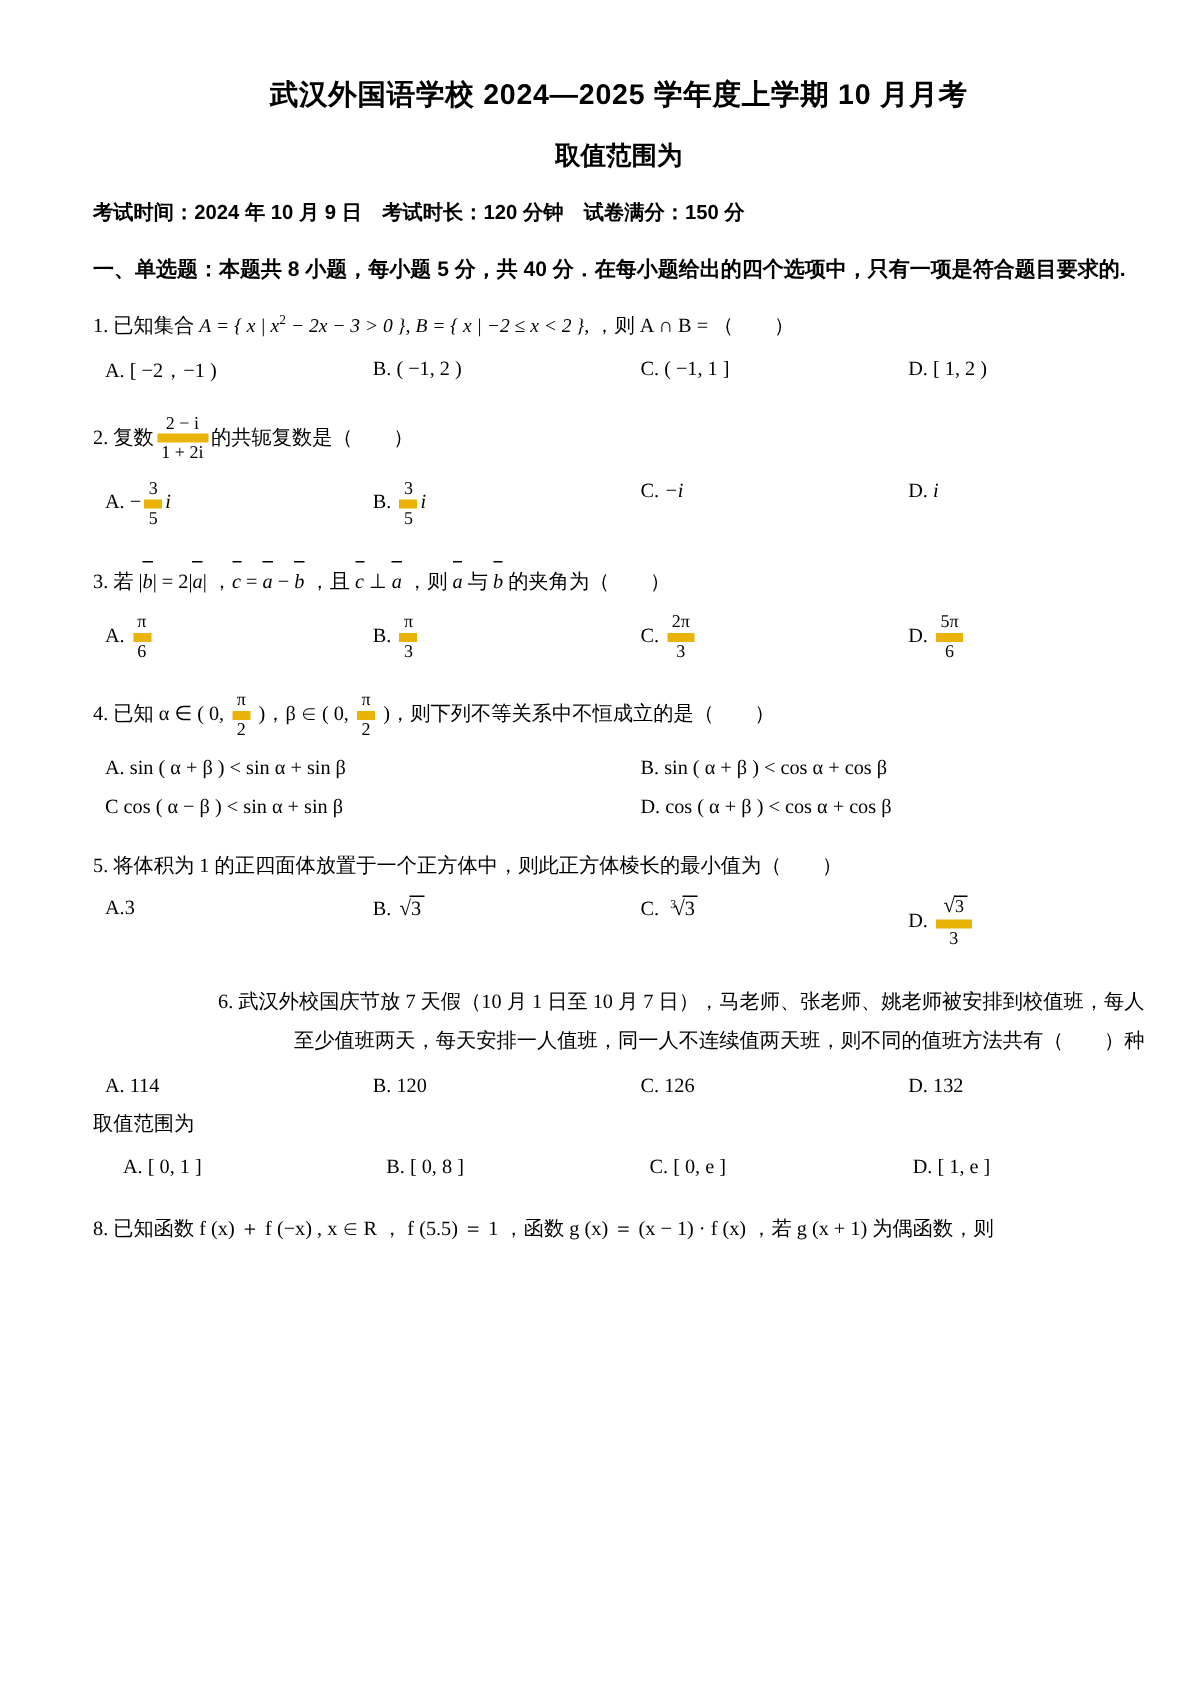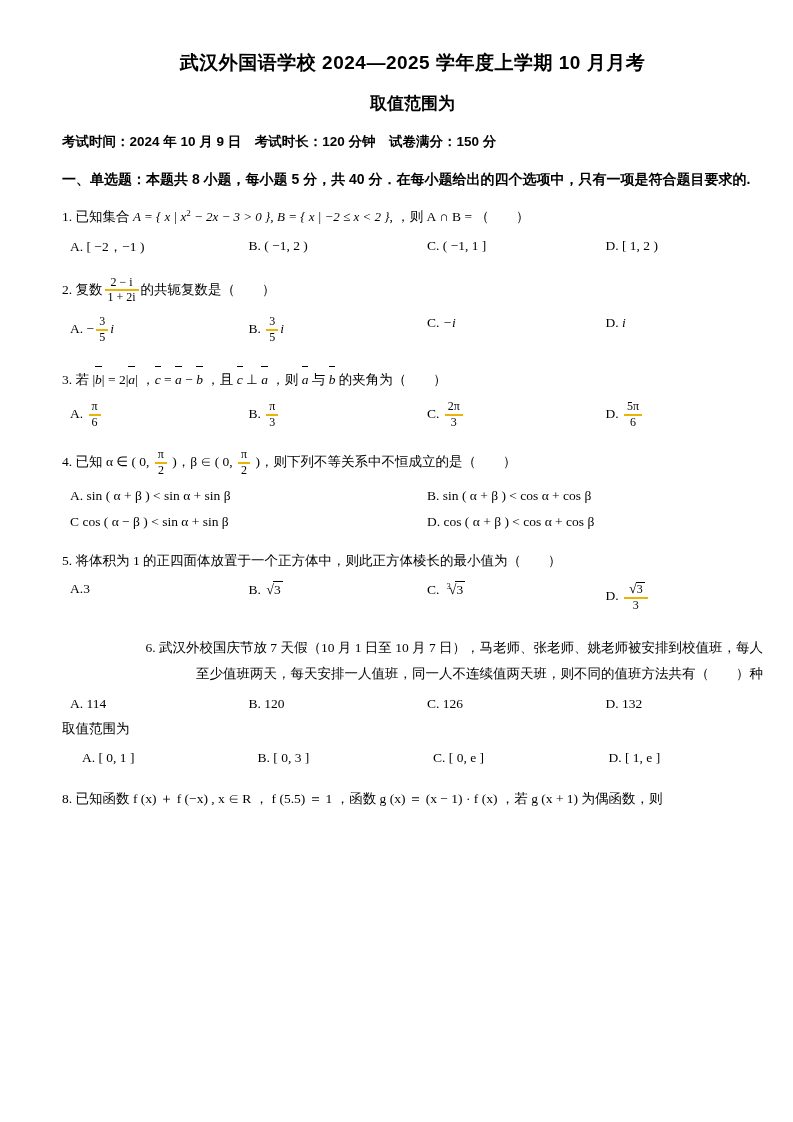--- a/index.html
+++ b/index.html
@@ -91,21 +91,21 @@
   .frac {
     display: inline-block;
     vertical-align: middle;
     text-align: center;
     font-size: 12px;
     line-height: 1.15;
     margin: 0 2px;
     font-family: Liberation Serif, serif;
   }
   .frac .num { display: block; padding: 0 3px; }
-  .frac .den { display: block; border-top: 2px solid #eab308; padding: 0 3px; }
+  .frac .den { display: block; border-top: 6px solid #eab308; padding: 0 3px; }
   .sq {
     display: inline-block;
     position: relative;
     padding-left: 2px;
   }
   .sq .radical { font-size: 14px; }
   .sq .rad-body {
     border-top: 1px solid #000;
     padding: 0 2px 0 1px;
     display: inline-block;
@@ -234,21 +234,21 @@
   <div class="opts four">
     <div><span>A.</span>&nbsp;<span>114</span></div>
     <div><span>B.</span>&nbsp;<span>120</span></div>
     <div><span>C.</span>&nbsp;<span>126</span></div>
     <div><span>D.</span>&nbsp;<span>132</span></div>
   </div>
 
   <div class="q" style="margin-top:6px">取值范围为</div>
   <div class="opts four indent">
     <div><span>A.</span>&nbsp;<span>[ 0, 1 ]</span></div>
-    <div><span>B.</span>&nbsp;<span>[ 0, 3 ]</span></div>
+    <div><span>B.</span>&nbsp;<span>[ 0, 8 ]</span></div>
     <div><span>C.</span>&nbsp;<span>[ 0, e ]</span></div>
     <div><span>D.</span>&nbsp;<span>[ 1, e ]</span></div>
   </div>
 
   <div class="q" style="margin-top:22px">
     <span>8.</span>
     <span>已知函数 f (x) ＋ f (−x) , x ∈ R ， f (5.5) ＝ 1 ，函数 g (x) ＝ (x − 1) · f (x) ，若 g (x + 1) 为偶函数，则</span>
   </div>
 
 </div>

